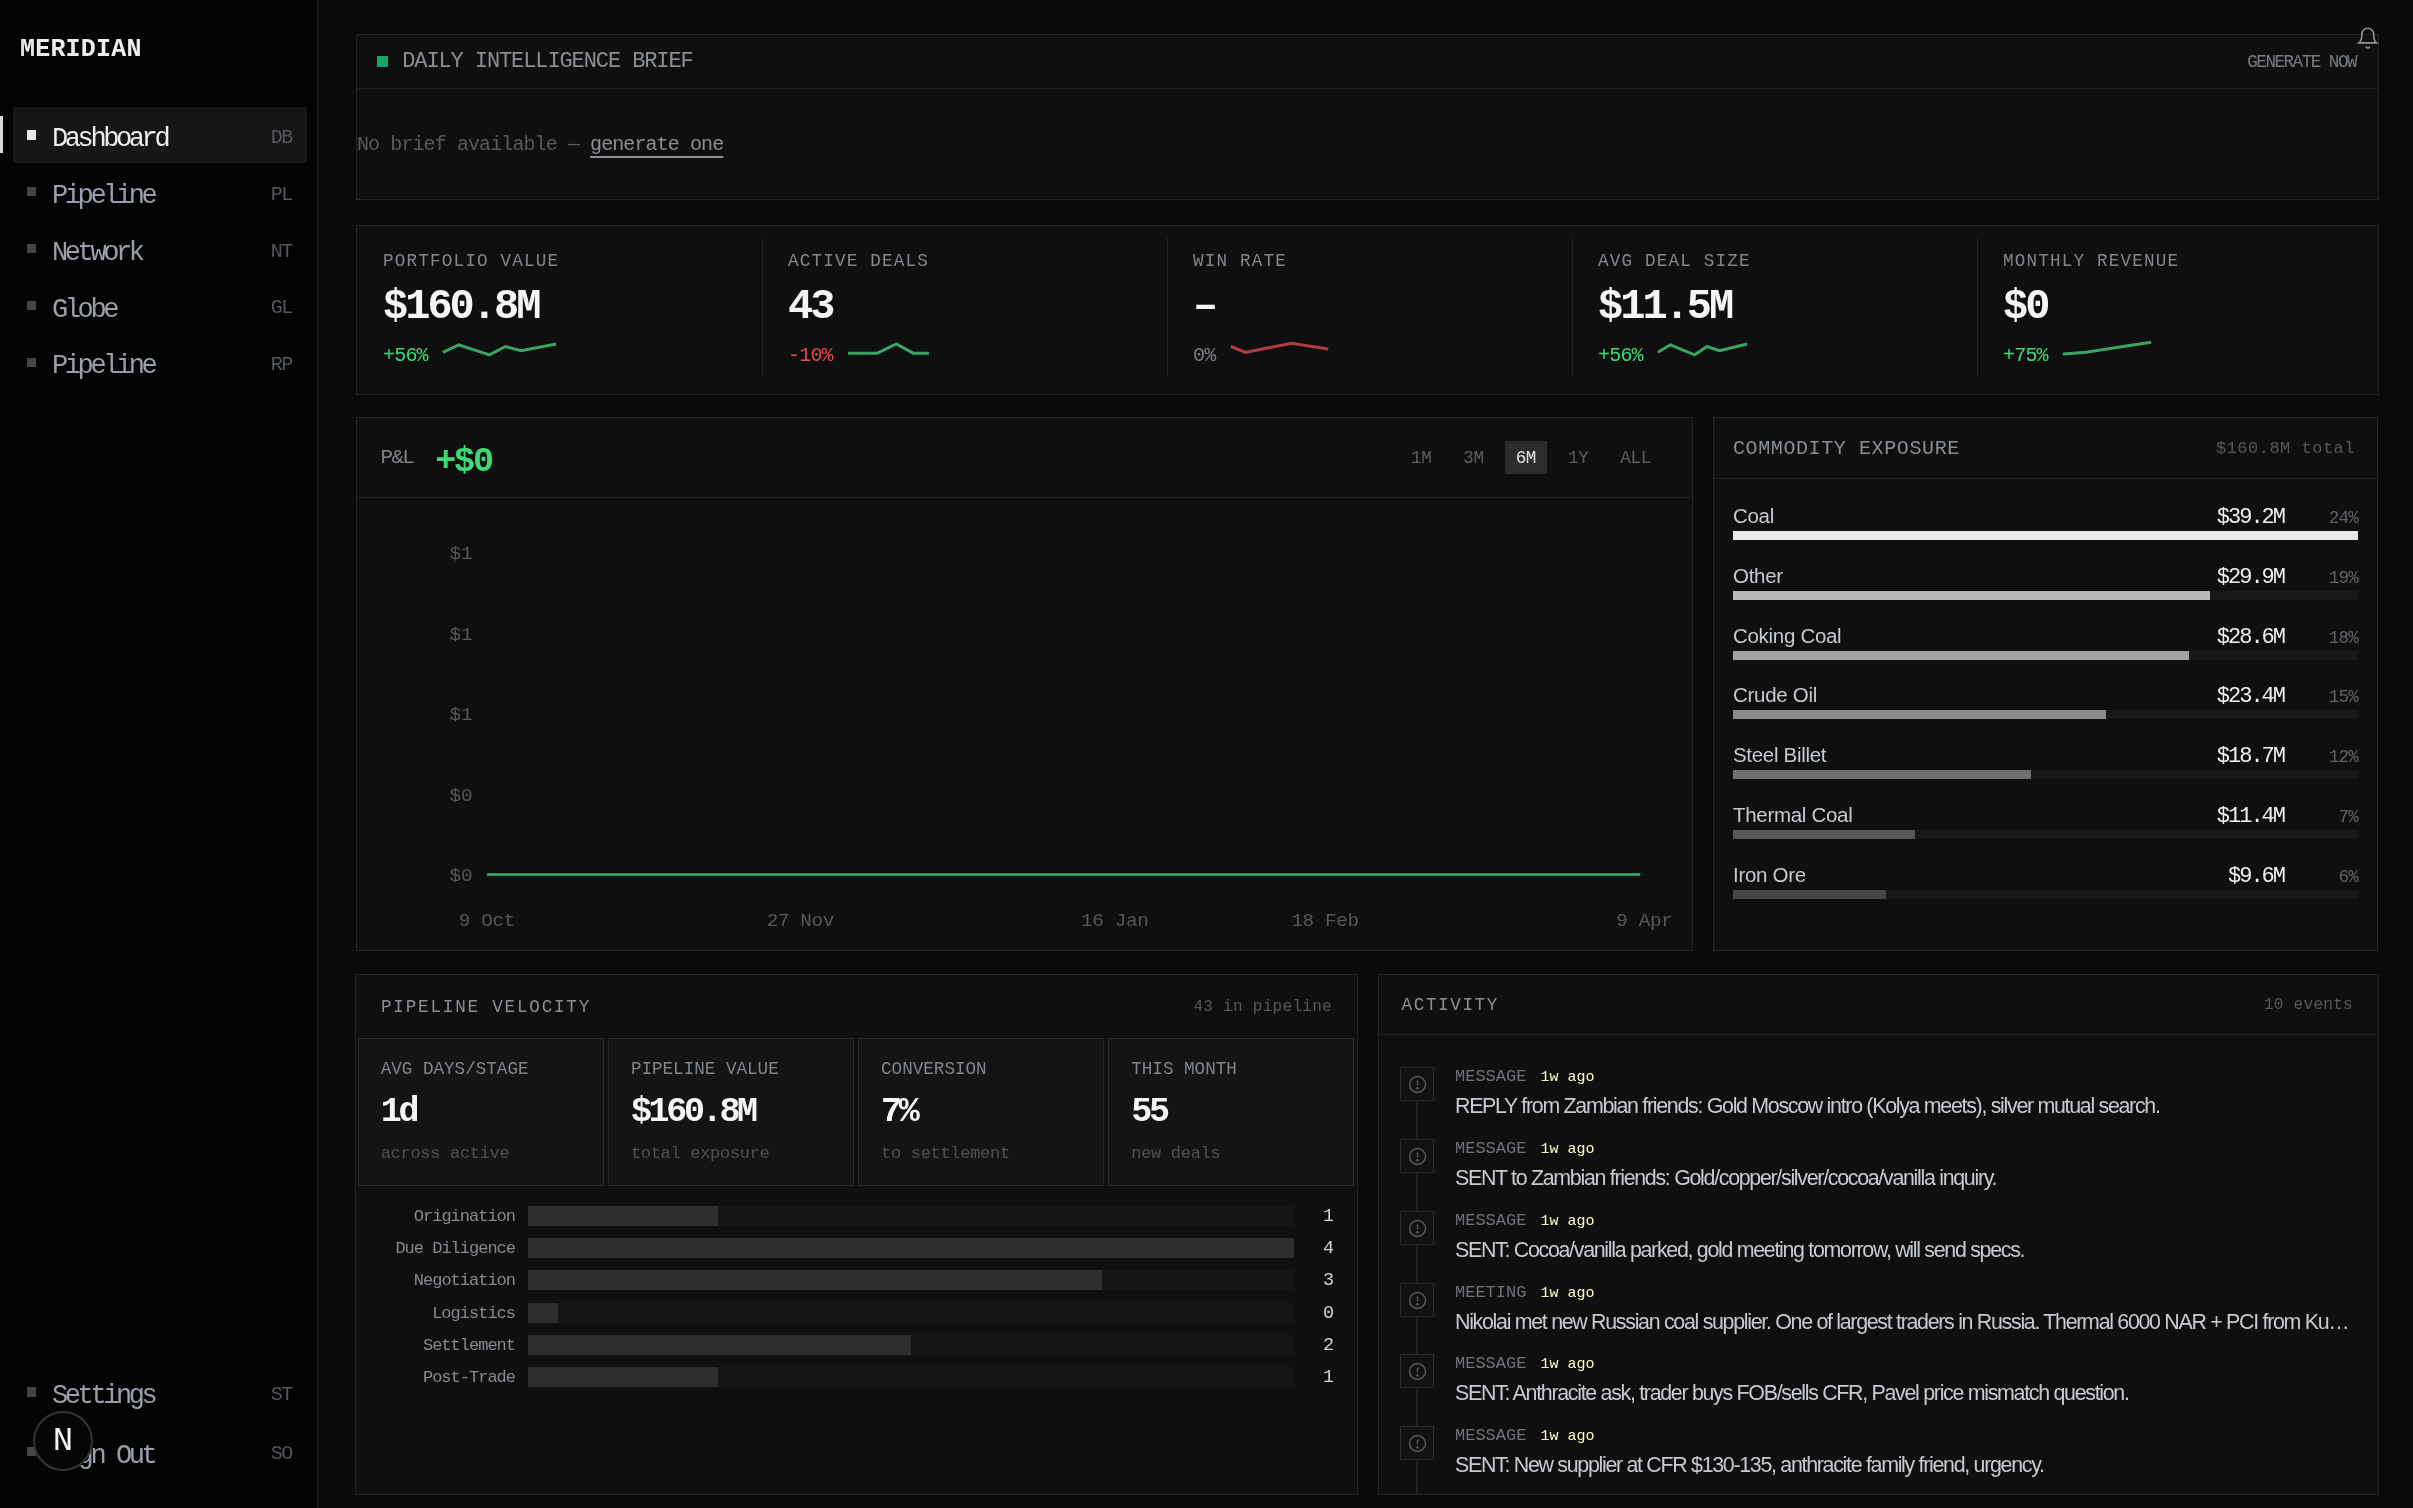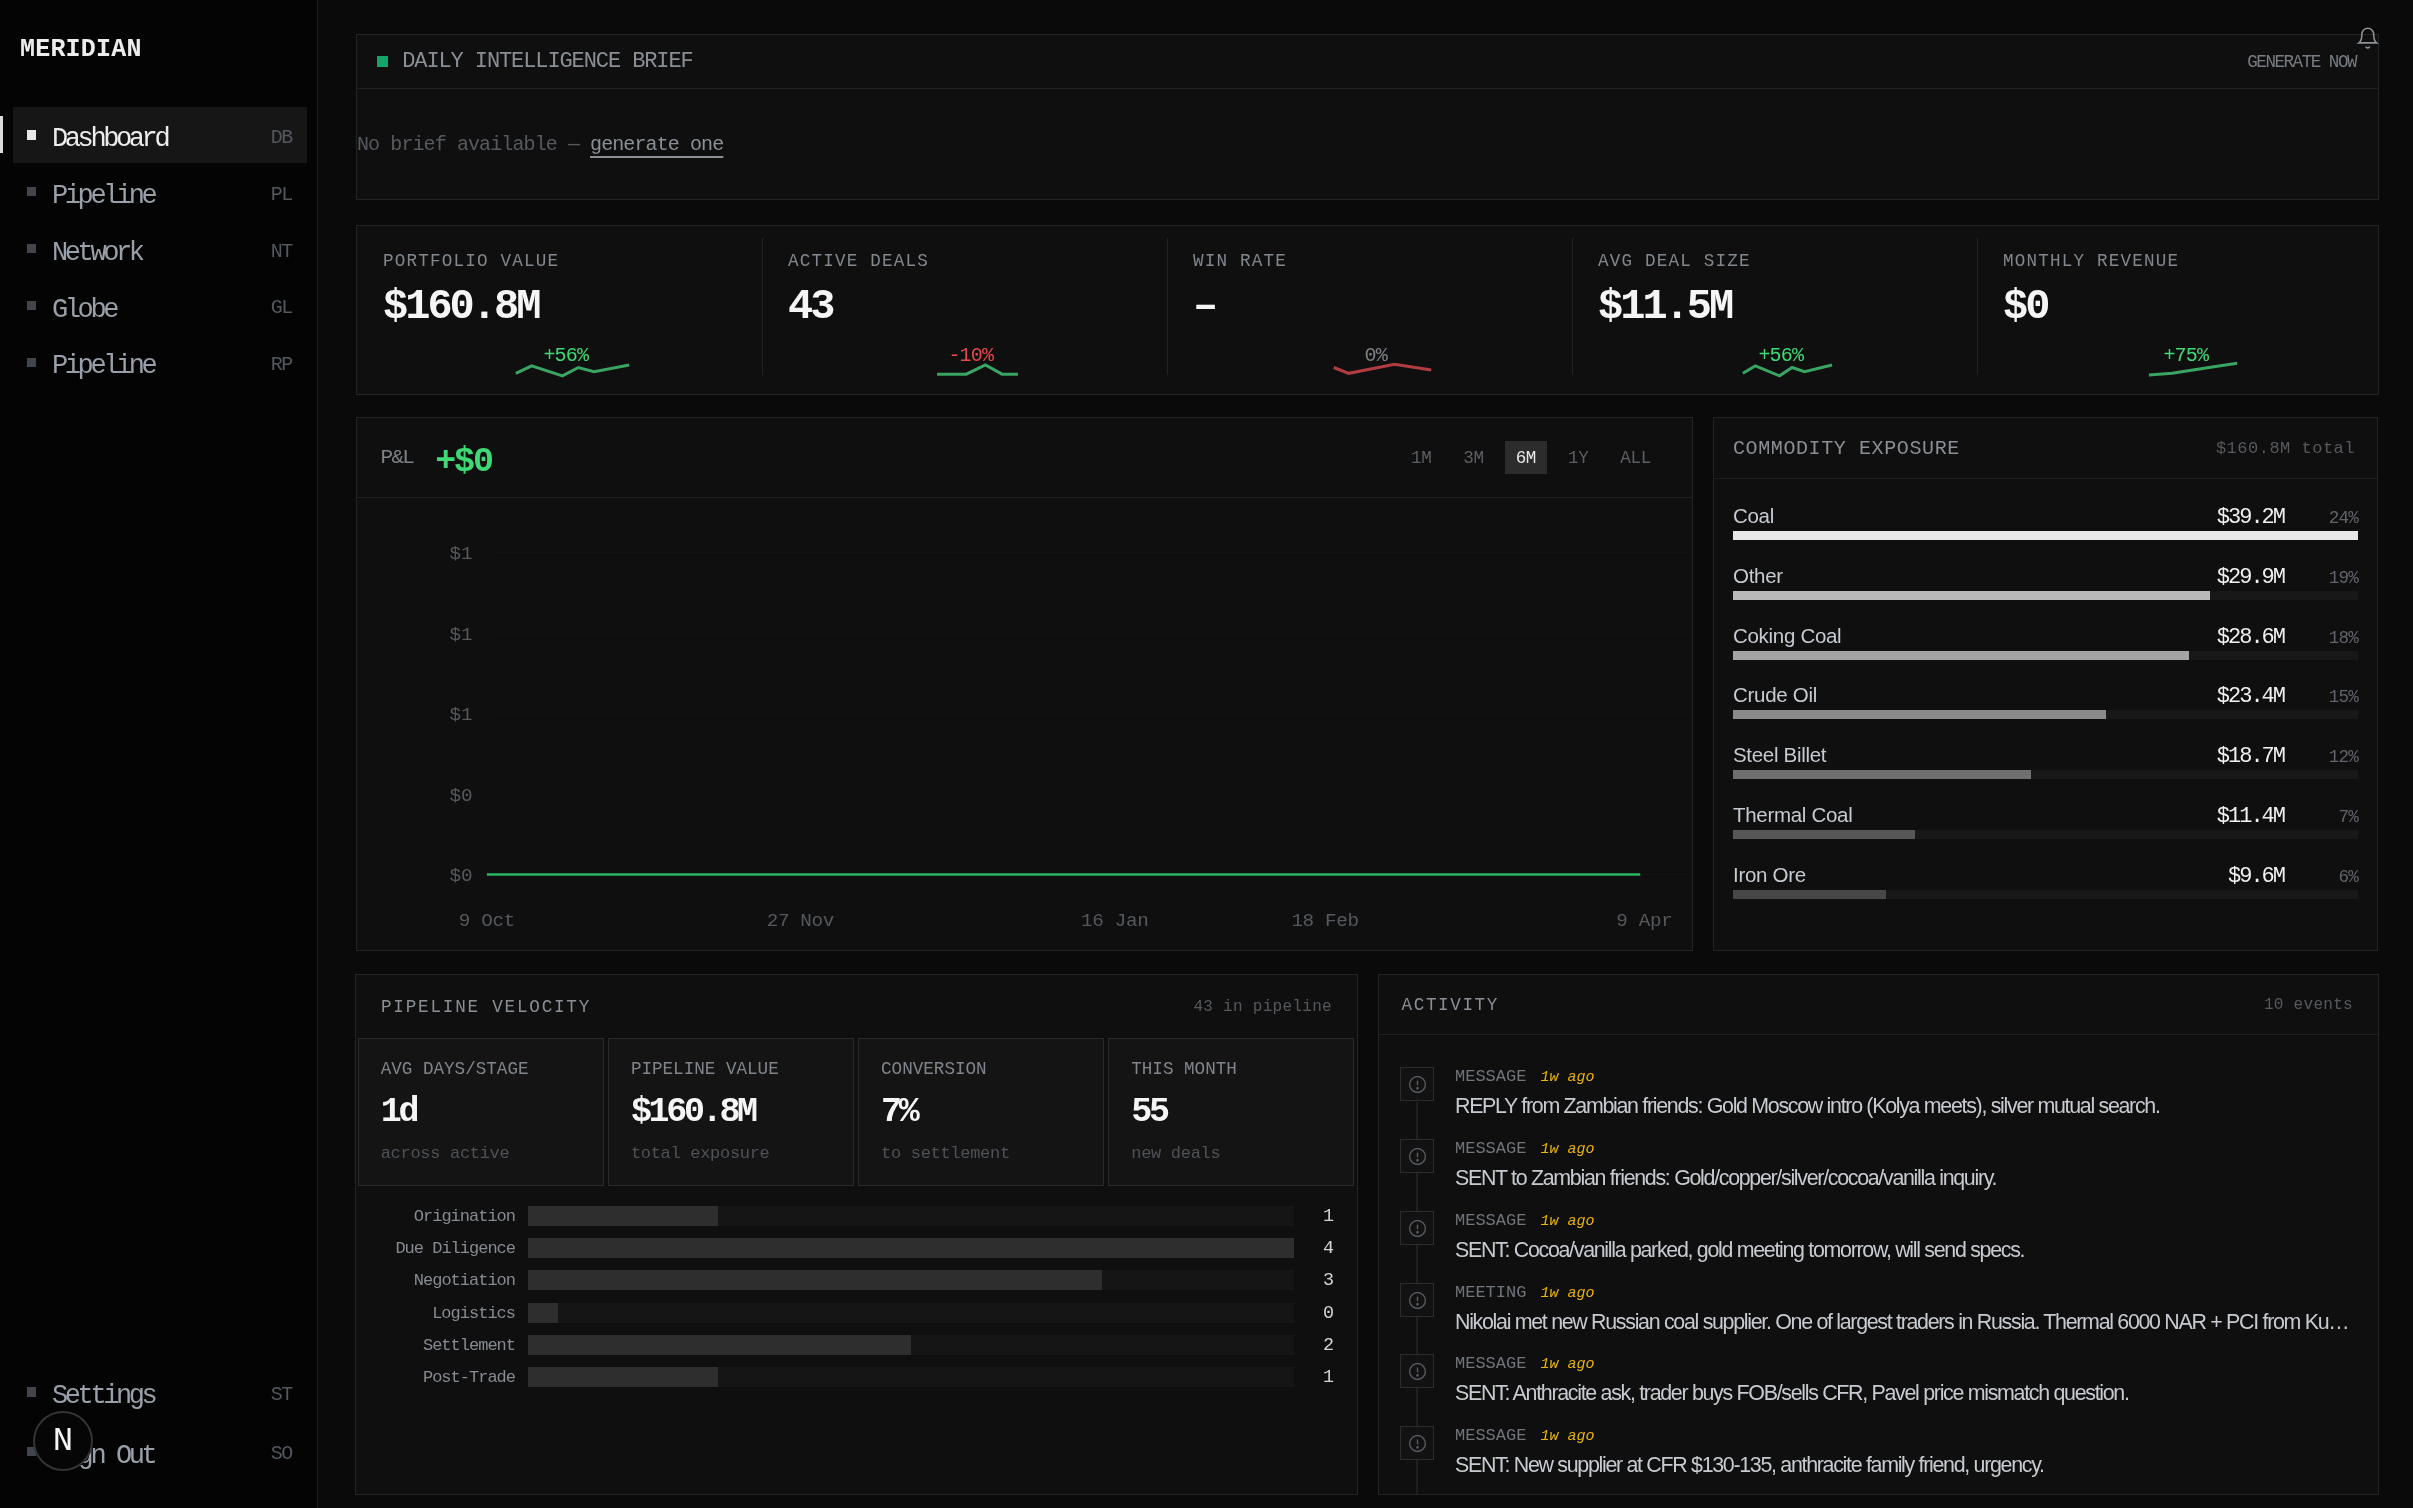--- a/index.html
+++ b/index.html
@@ -47,21 +47,21 @@
   #brief .body { height:111px; display:flex; align-items:center; justify-content:flex-start;
     color:#565a5f; font-size:20px; letter-spacing:-0.9px; }
   #brief .body u { color:#8b9097; text-underline-offset:5.9px; margin-left:11px; }
 
   
   #stats { left:38px; top:225px; width:2023px; height:170px; display:flex; }
   .stat { width:405px; flex:none; padding:25px 0 0 26px; position:relative; }
   .stat + .stat::before { content:""; position:absolute; left:0; top:11.7px; bottom:19px; width:0.8px; background:#232323; }
   .stat .lbl { font-size:17.6px; letter-spacing:1.2px; color:#82878e; }
   .stat .val { margin-top:11.7px; font-size:42px; font-weight:bold; color:#f5f5f5; letter-spacing:-3px; }
-  .stat .chg { margin-top:13.4px; display:flex; align-items:center; font-size:20px; letter-spacing:-0.8px;flex-direction:column; }
+  .stat .chg { margin-top:13.4px; display:flex; align-items:center; font-size:20px; letter-spacing:-0.8px; }
   .chg .pct { margin-right:13.4px; }
   .up { color:#3ed974; } .down { color:#e5484d; } .flat { color:#7d8288; }
   .spark { margin-left:0; position:relative; top:-6.7px; }
 
   
   #pnl { left:38px; top:417px; width:1337px; height:534px; }
   #pnl .phead { height:80px; border-bottom:0.8px solid #1f1f1f; padding:0 23.5px; }
   #pnl .plbl { color:#7d8288; font-size:21px; letter-spacing:-1.7px; }
   #pnl .pval { color:#3ed974; font-size:35px; font-weight:bold; margin-left:22px; letter-spacing:-2.1px; position:relative; top:4.2px; }
   .ranges { margin-left:auto; margin-right:6.7px; display:flex; align-items:center; }
@@ -99,21 +99,21 @@
   
   #activity { left:1060px; top:974px; width:1001px; height:521px; overflow:hidden; }
   #activity .phead { height:60px; font-size:17.6px; letter-spacing:1.6px; padding:0 25px 0 22.6px; }
   #activity .phead .meta { font-size:16px; letter-spacing:0.3px; }
   .aline { position:absolute; left:37px; top:127px; width:1.7px; height:395px; background:#202020; }
   .aitem { position:absolute; left:21px; width:955px; }
   .aicon { position:absolute; left:0; top:0; width:34px; height:34px; background:#121212;
     border:0.8px solid #2c2c2c; display:flex; align-items:center; justify-content:center; }
   .atxt { margin-left:55px; }
   .atop { font-size:17px; letter-spacing:0; color:#70757c; }
-  .atop span { color:#eab308; font-size:15px; margin-left:14.2px;font-style:italic; }
+  .atop span { color:#fef9c3; font-size:15px; margin-left:14.2px; }
   .abody { margin-top:8.4px; font-family:"Liberation Sans", sans-serif; font-size:21.4px; letter-spacing:-1.3px;
     color:#c7cbd1; white-space:nowrap; overflow:hidden; text-overflow:ellipsis; width:903px; }
 </style>
 </head>
 <body>
 <div id="sidebar">
   <div id="logo">MERIDIAN</div>
   <div class="nav" id="navtop">
     <div class="navitem active">
         <span class="sq"></span>

